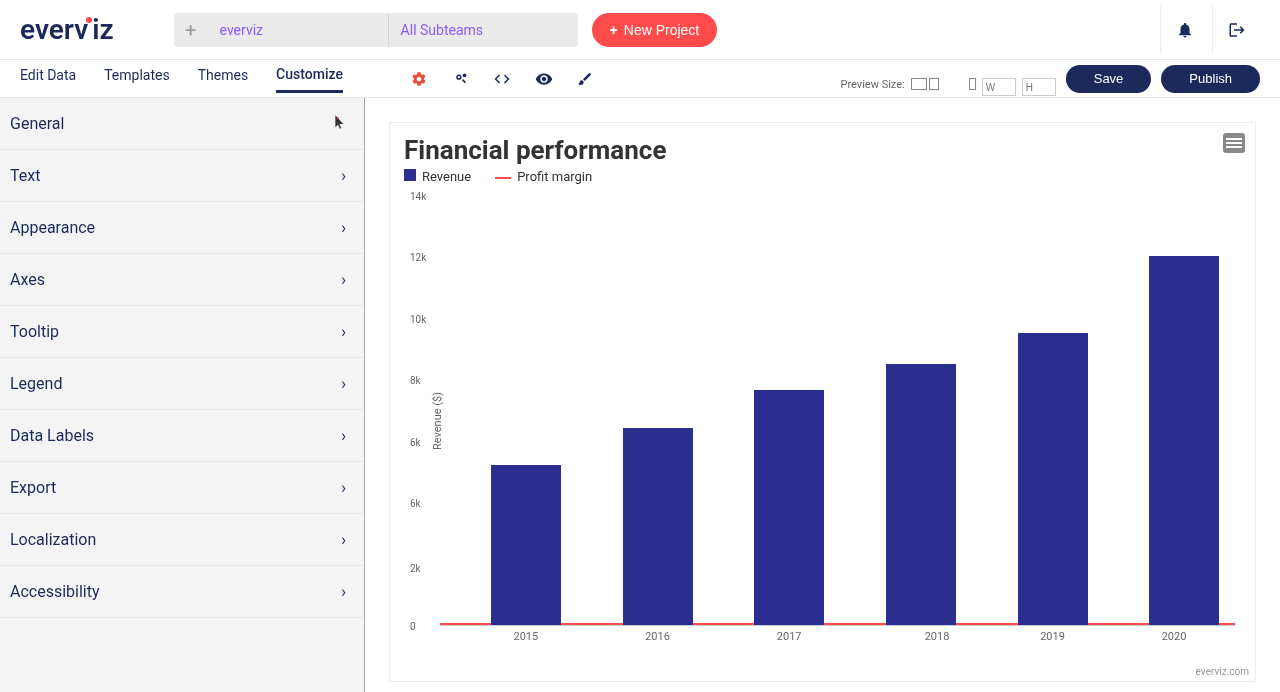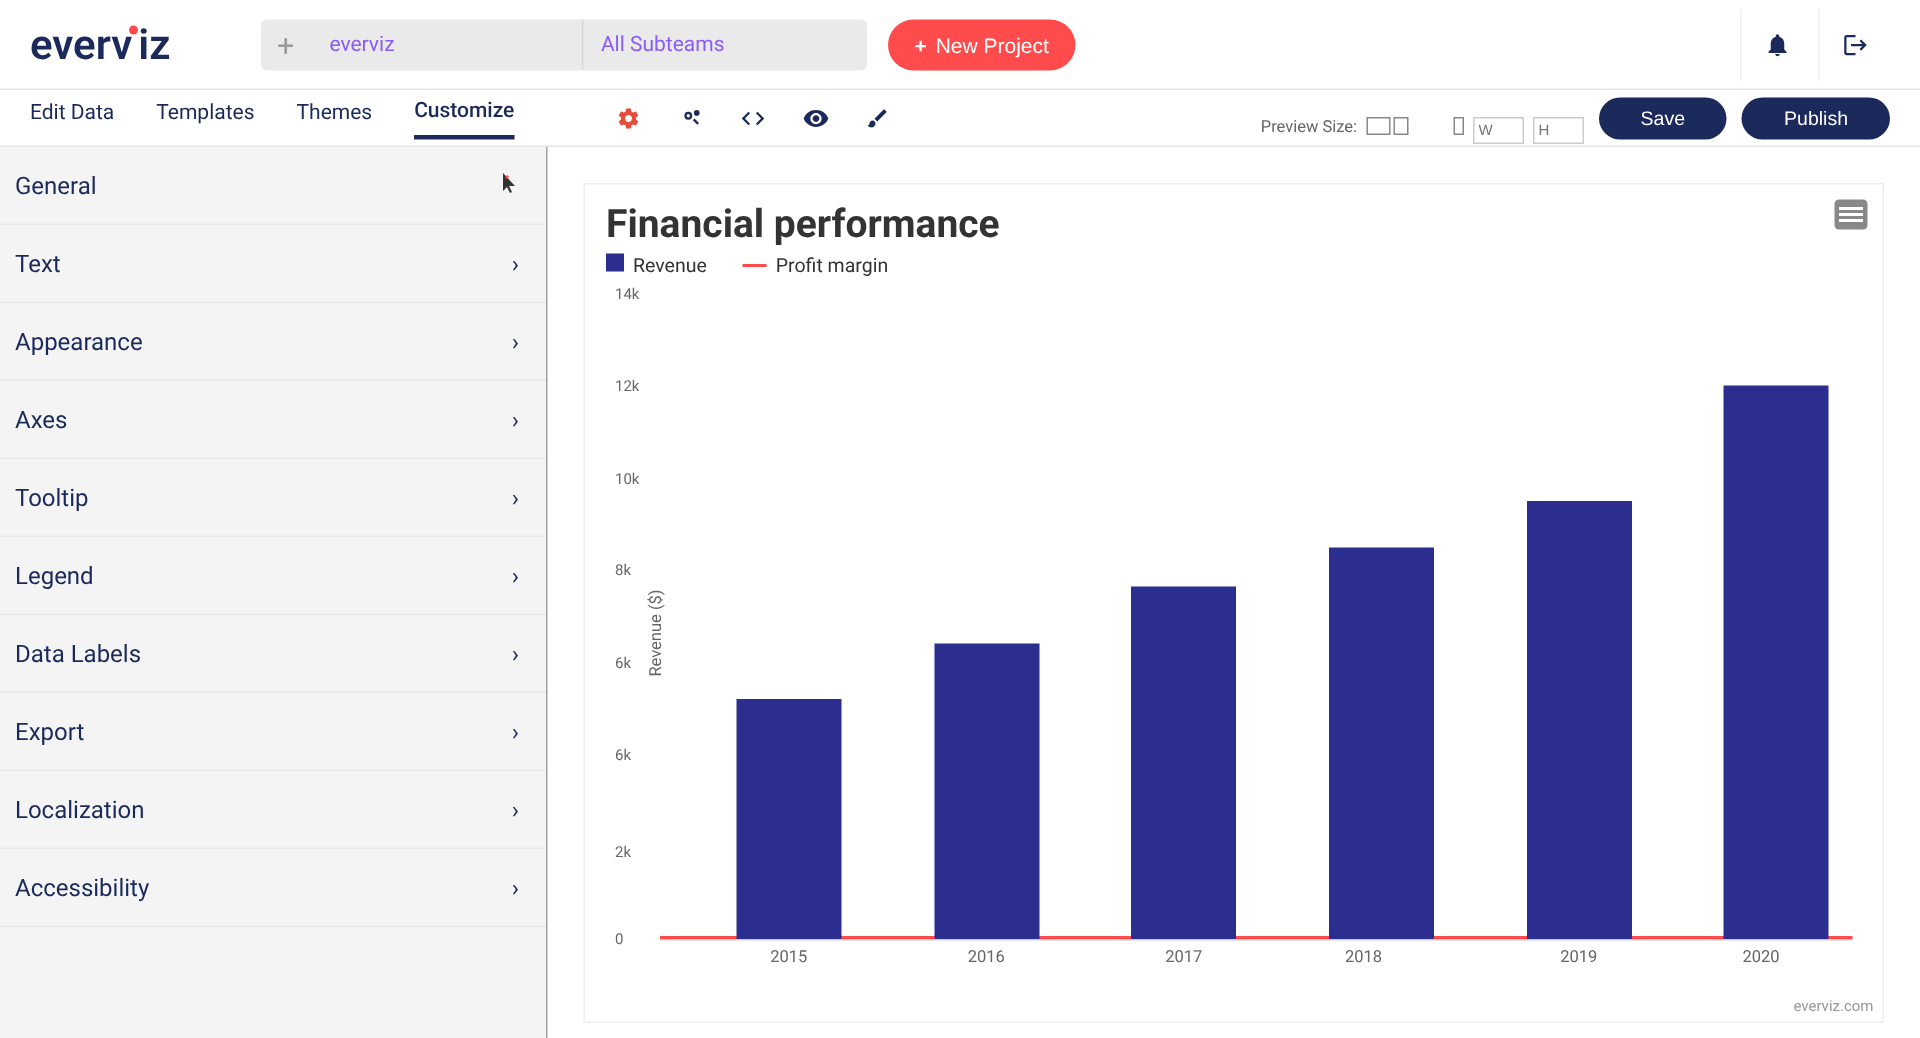--- a/index.html
+++ b/index.html
@@ -444,21 +444,21 @@
           <div class="ytick" style="top: 372px;">2k</div>
           <div class="ytick" style="top: 307.143px;">6k</div>
           <div class="ytick" style="top: 245.714px;">6k</div>
           <div class="ytick" style="top: 184.286px;">8k</div>
           <div class="ytick" style="top: 122.857px;">10k</div>
           <div class="ytick" style="top: 61.4286px;">12k</div>
           <div class="ytick" style="top: 0px;">14k</div>
           <div class="xtick" style="left: 85.8333px;">2015</div>
           <div class="xtick" style="left: 217.5px;">2016</div>
           <div class="xtick" style="left: 349.167px;">2017</div>
-          <div class="xtick" style="left: 469px;">2018</div>
+          <div class="xtick" style="left: 497px;">2018</div>
           <div class="xtick" style="left: 612.5px;">2019</div>
           <div class="xtick" style="left: 734px;">2020</div>
         </div>
 
       <div class="credit">everviz.com</div>
     </div>
   </div>
 </div>
 
 </body></html>

